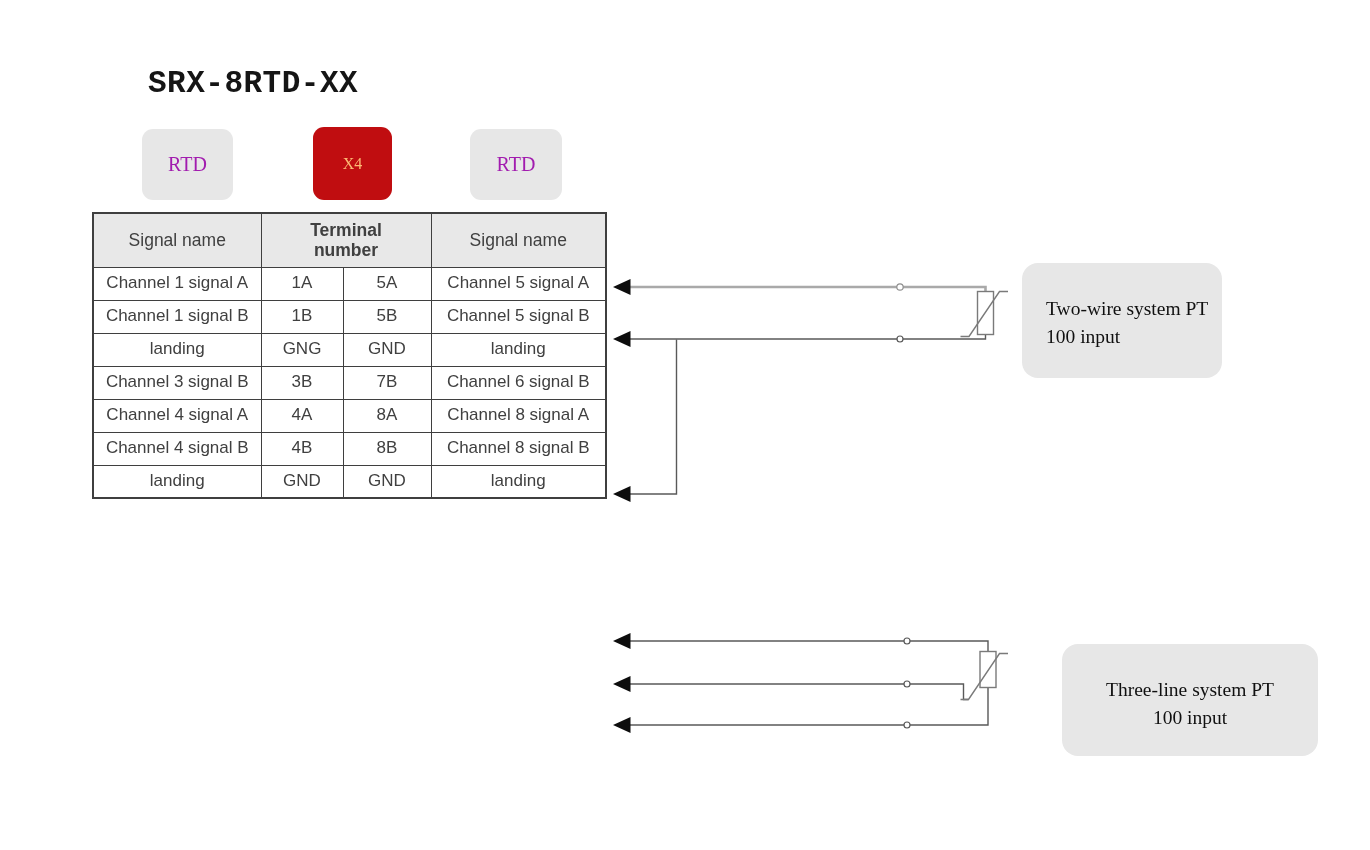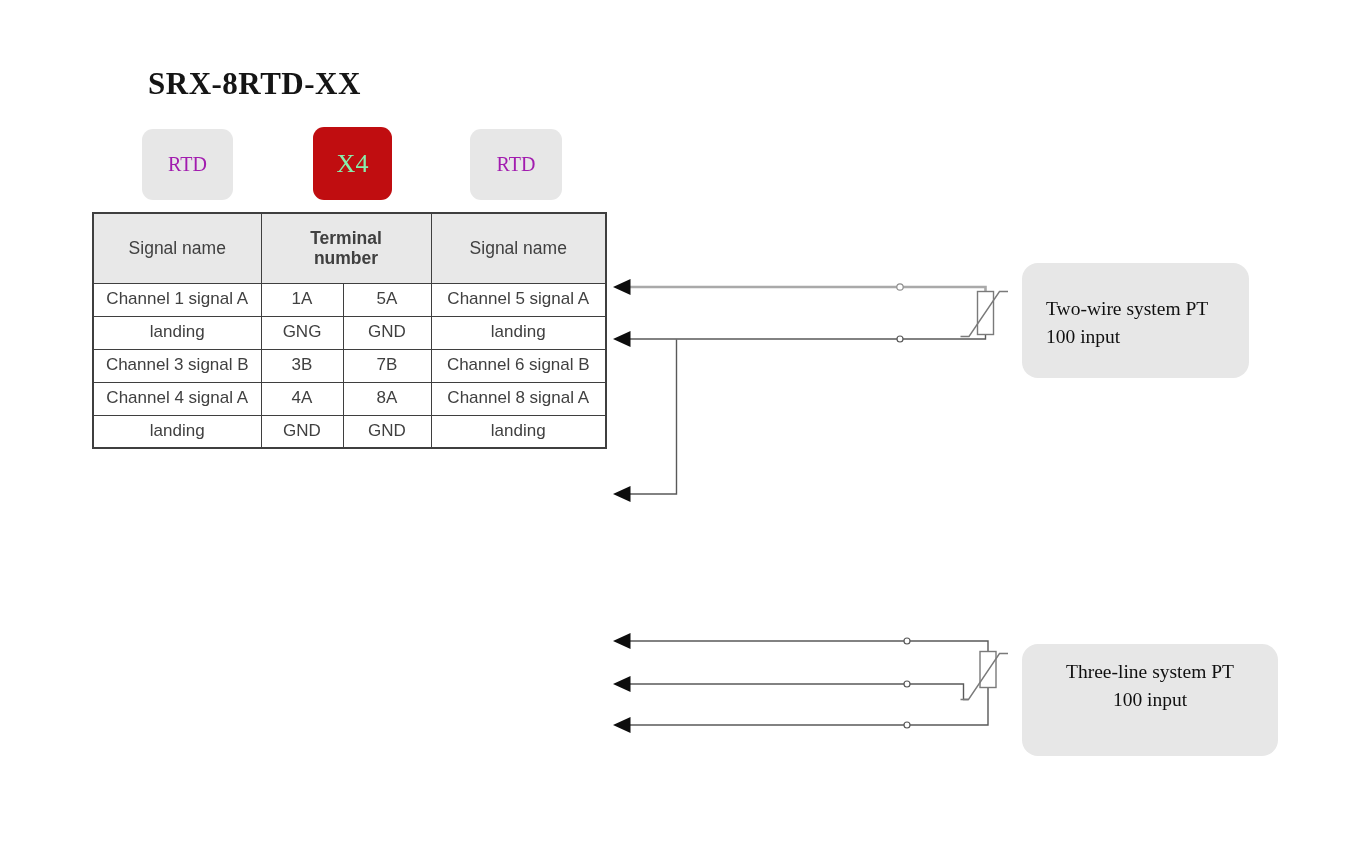--- a/index.html
+++ b/index.html
@@ -16,47 +16,47 @@
   }
   html,body{margin:0;padding:0;}
   body{
     width:1370px;height:850px;background:#ffffff;position:relative;
     font-family:"Liberation Sans", sans-serif;overflow:hidden;
   }
   .page-title{
     position:absolute;left:148px;top:66px;
     font-size:31px;font-weight:bold;color:#151515;
     letter-spacing:0.5px;
-    font-family:Liberation Serif, serif;
+    font-family:Liberation Mono, monospace;
   }
   .badge{
     position:absolute;border-radius:11px;background:var(--badge-gray);
     display:flex;align-items:center;justify-content:center;
     font-family:"Liberation Serif", serif;font-size:20px;color:#a21caf;
   }
-  .badge.red{background:var(--accent-red);color:#86efac;font-size:26px;}
+  .badge.red{background:var(--accent-red);color:#fdba74;font-size:16px;}
   .badge-rtd-left{left:142px;top:129px;width:91px;height:71px;}
   .badge-x4{left:313px;top:127px;width:79px;height:73px;}
   .badge-rtd-right{left:470px;top:129px;width:92px;height:71px;}
 
   table.signal-table{
     position:absolute;left:92px;top:212px;width:513px;
     border-collapse:collapse;table-layout:fixed;
     border:2px solid var(--table-border);
     color:var(--text-dark);
   }
   .signal-table th,.signal-table td{
     border:1.6px solid var(--table-border);
     text-align:center;vertical-align:middle;
     padding:2px 2px;line-height:1.18;
     font-weight:normal;
     font-size:17px;
     overflow:hidden;
   }
-  .signal-table thead tr{height:70px;}
+  .signal-table thead tr{height:54px;}
   .signal-table thead th{background:var(--table-header-bg);font-size:17.5px;}
   .signal-table tbody tr{height:33px;}
   .col-sig-left{width:168px;}
   .col-term1{width:82px;}
   .col-term2{width:88px;}
   .col-sig-right{width:175px;}
   .hdr-wrap{display:inline-block;max-width:88px;font-weight:bold;}
 
   svg.wiring{position:absolute;left:0;top:0;pointer-events:none;}
   .wire{fill:none;stroke:var(--wire-dark);stroke-width:1.4;}
@@ -65,22 +65,22 @@
   .sensor-body{fill:#ffffff;stroke:var(--wire-mid);stroke-width:1.4;}
   .node{fill:#ffffff;stroke:var(--wire-dark);stroke-width:1.2;}
   .node.light{stroke:#8f8f8f;}
   .arrow{fill:var(--arrow-black);stroke:none;}
 
   .note-box{
     position:absolute;background:var(--panel-gray);border-radius:16px;
     font-family:"Liberation Serif", serif;font-size:19.5px;color:#101010;
     line-height:28px;
   }
-  .note-two-wire{left:1022px;top:263px;width:227px;height:115px;padding:32px 0 0 24px;box-sizing:border-box;text-align:left;}
-  .note-three-line{left:1022px;top:644px;width:256px;height:112px;padding:14px 0 0 0;box-sizing:border-box;text-align:center;}
+  .note-two-wire{left:1022px;top:263px;width:200px;height:115px;padding:32px 0 0 24px;box-sizing:border-box;text-align:left;}
+  .note-three-line{left:1062px;top:644px;width:256px;height:112px;padding:32px 0 0 0;box-sizing:border-box;text-align:center;}
   .note-line{display:block;}
 </style>
 </head>
 <body>
 
 <div class="page-title">SRX-8RTD-XX</div>
 
 <div class="badge badge-rtd-left">RTD</div>
 <div class="badge red badge-x4">X4</div>
 <div class="badge badge-rtd-right">RTD</div>
@@ -100,36 +100,48 @@
     </tr>
   </thead>
   <tbody>
       <tr>
         <td>Channel 1 signal A</td>
         <td>1A</td>
         <td>5A</td>
         <td>Channel 5 signal A</td>
       </tr>
       <tr>
+        <td>Channel 1 signal B</td>
+        <td>1B</td>
+        <td>5B</td>
+        <td>Channel 5 signal B</td>
+      </tr>
+      <tr>
         <td>landing</td>
         <td>GNG</td>
         <td>GND</td>
         <td>landing</td>
       </tr>
       <tr>
         <td>Channel 3 signal B</td>
         <td>3B</td>
         <td>7B</td>
         <td>Channel 6 signal B</td>
       </tr>
       <tr>
         <td>Channel 4 signal A</td>
         <td>4A</td>
         <td>8A</td>
         <td>Channel 8 signal A</td>
+      </tr>
+      <tr>
+        <td>Channel 4 signal B</td>
+        <td>4B</td>
+        <td>8B</td>
+        <td>Channel 8 signal B</td>
       </tr>
       <tr>
         <td>landing</td>
         <td>GND</td>
         <td>GND</td>
         <td>landing</td>
       </tr>
     </tbody>
 </table>
 

